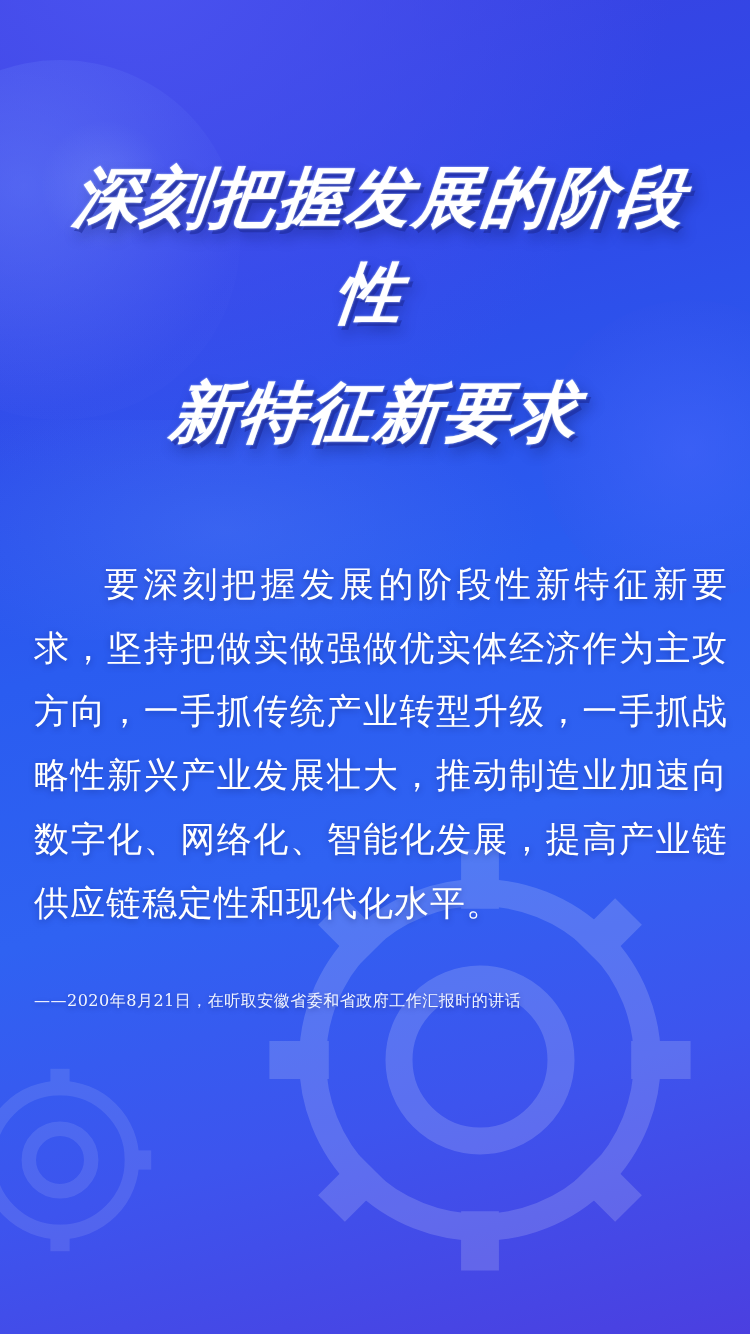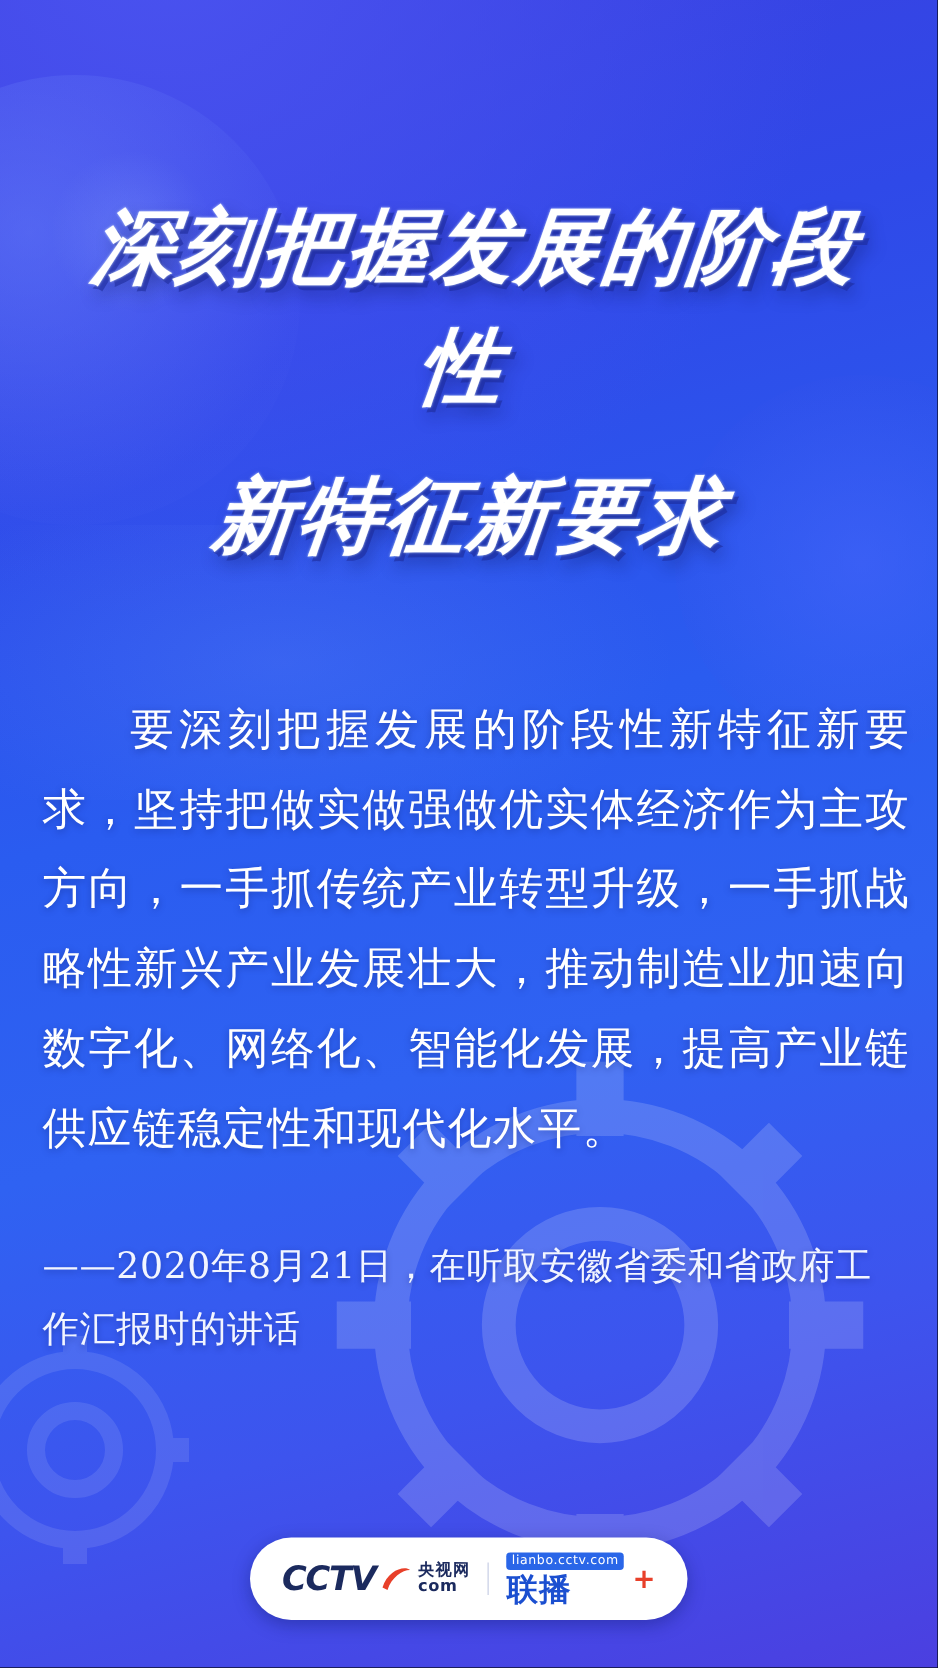--- a/index.html
+++ b/index.html
@@ -114,21 +114,21 @@
     color: #ffffff;
     text-indent: 2em;
     text-align: justify;
     text-shadow: 0 2px 6px rgba(10,20,90,0.35);
   }
 
   .attribution {
     position: relative;
     margin: 52px 34px 0 34px;
     font-family: "DejaVu Serif", serif;
-    font-size: 29px;
+    font-size: 16px;
     line-height: 1.75;
     letter-spacing: 0.5px;
     color: #f2f5ff;
     text-shadow: 0 2px 5px rgba(10,20,90,0.35);
   }
 
   
   .footer {
     position: absolute;
     left: 0;
@@ -268,38 +268,14 @@
 
   <div class="headline">
     <div class="headline-line l1">深刻把握发展的阶段性</div>
     <div class="headline-line l2">新特征新要求</div>
   </div>
 
   <div class="quote">要深刻把握发展的阶段性新特征新要求，坚持把做实做强做优实体经济作为主攻方向，一手抓传统产业转型升级，一手抓战略性新兴产业发展壮大，推动制造业加速向数字化、网络化、智能化发展，提高产业链供应链稳定性和现代化水平。</div>
 
   <div class="attribution">——2020年8月21日，在听取安徽省委和省政府工作汇报时的讲话</div>
 
-  <div class="footer">
-    <div class="logo-pill">
-      <div class="cctv-logo">
-        <span class="cctv-text">CCTV</span>
-        <span class="cctv-swoosh">
-          <svg viewBox="0 0 26 26" width="26" height="26">
-            <path d="M2 20 C6 6 20 2 24 6 C18 6 9 12 6 22 Z" fill="#e8402a"></path>
-          </svg>
-        </span>
-        <span class="cctv-dotcom">
-          <span class="cctv-cn">央视网</span>
-          <span class="cctv-com">com</span>
-        </span>
-      </div>
-      <div class="divider"></div>
-      <div class="lianbo">
-        <div class="lianbo-badge">
-          <span class="lianbo-url">lianbo.cctv.com</span>
-          <span class="lianbo-name">联播</span>
-        </div>
-        <span class="lianbo-plus">+</span>
-      </div>
-    </div>
-  </div>
 
 </div>
 
 </body></html>

